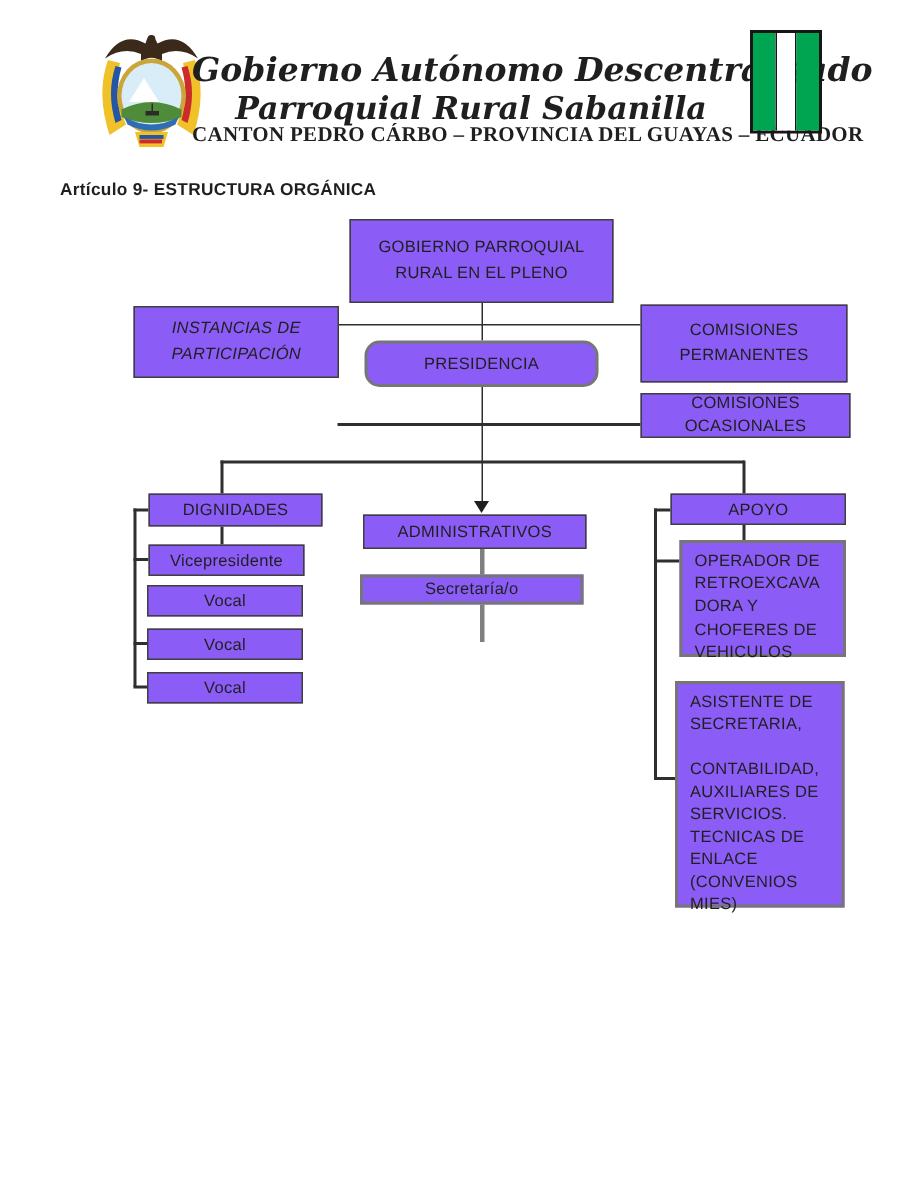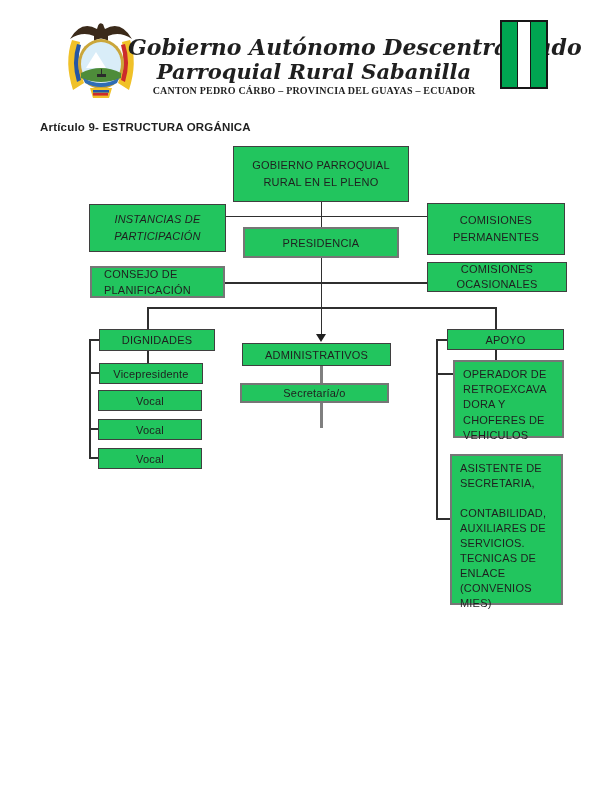--- a/index.html
+++ b/index.html
@@ -5,27 +5,27 @@
   html,body{margin:0;padding:0;background:#888;}
   .page{
     position:relative;width:612px;height:792px;margin:0 auto;background:#ffffff;
     font-family:"Liberation Sans",sans-serif;color:#1f1f1f;overflow:hidden;
   }
   
   .coat{position:absolute;left:62px;top:16px;width:78px;height:86px;}
   .titleblock{position:absolute;left:128px;top:34px;width:372px;text-align:center;}
   .title1{font-family:"DejaVu Serif",serif;font-style:italic;font-weight:600;font-size:22px;line-height:26px;white-space:nowrap;}
   .title2{font-family:"DejaVu Serif",serif;font-style:italic;font-weight:600;font-size:21px;line-height:23px;white-space:nowrap;}
-  .subtitle{font-family:"Liberation Serif",serif;font-weight:bold;font-size:10px;line-height:12px;margin-top:2px;letter-spacing:.2px;white-space:nowrap;}
+  .subtitle{font-family:"Liberation Serif",serif;font-weight:bold;font-size:14px;line-height:12px;margin-top:2px;letter-spacing:.2px;white-space:nowrap;}
   .flag{position:absolute;left:500px;top:20px;width:48px;height:69px;border:2px solid #161616;display:flex;box-sizing:border-box;}
   .flag .g{flex:16 0 0;background:#00a551;}
   .flag .w{flex:12 0 0;background:#ffffff;border-left:1px solid #161616;border-right:1px solid #161616;}
   .article{position:absolute;left:40px;top:121px;font-size:11.5px;font-weight:bold;letter-spacing:.2px;}
   
-  .box{position:absolute;box-sizing:border-box;border:1.5px solid #3f3f3f;background:#22c55e;
+  .box{position:absolute;box-sizing:border-box;border:1.5px solid #3f3f3f;background:#8b5cf6;
        display:flex;align-items:center;justify-content:center;text-align:center;
        font-size:11px;line-height:16px;letter-spacing:.2px;white-space:pre-line;}
   .box.grey{border:2px solid #767676;}
   .box.left{justify-content:flex-start;text-align:left;}
   .box.topleft{align-items:flex-start;justify-content:flex-start;text-align:left;}
   
   .ln{position:absolute;background:#2f2f2f;}
   .ln.grey{background:#7f7f7f;}
   .arrowhead{position:absolute;width:0;height:0;border-left:5px solid transparent;border-right:5px solid transparent;border-top:8px solid #1f1f1f;}
 </style>
@@ -98,30 +98,27 @@
   <div class="ln" style="left:436px;top:518px;width:14px;height:1.5px;"></div>
 
   <div class="box" style="left:233px;top:146px;width:176px;height:56px;line-height:17px;">
     <span>GOBIERNO PARROQUIAL
 RURAL EN EL PLENO</span></div>
 
   <div class="box" style="left:89px;top:204px;width:137px;height:48px;line-height:17px;font-style:italic;">
     <span>INSTANCIAS DE
 PARTICIPACIÓN</span></div>
 
-  <div class="box grey" style="left:243px;top:227px;width:156px;height:31px;align-items:flex-end;padding-bottom:5px;">
+  <div class="box grey" style="left:243px;top:227px;width:156px;height:31px;align-items:flex-end;padding-bottom:5px;border-radius:10px;">
     <span>PRESIDENCIA</span></div>
 
   <div class="box" style="left:427px;top:203px;width:138px;height:52px;line-height:17px;">
     <span>COMISIONES
 PERMANENTES</span></div>
 
-  <div class="box grey left" style="left:90px;top:266px;width:135px;height:32px;padding-left:12px;">
-    <span>CONSEJO DE
-PLANIFICACIÓN</span></div>
 
   <div class="box" style="left:427px;top:262px;width:140px;height:30px;line-height:15px;">
     <span>COMISIONES
 OCASIONALES</span></div>
 
   <div class="box" style="left:99px;top:329px;width:116px;height:22px;">
     <span>DIGNIDADES</span></div>
 
   <div class="box" style="left:99px;top:363px;width:104px;height:21px;">
     <span>Vicepresidente</span></div>

